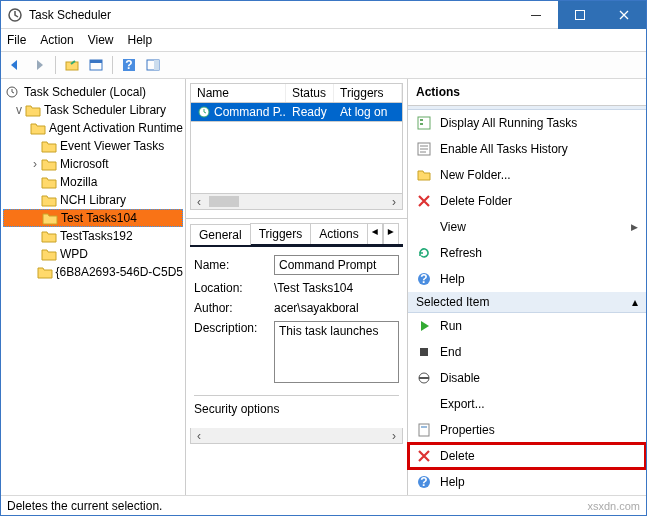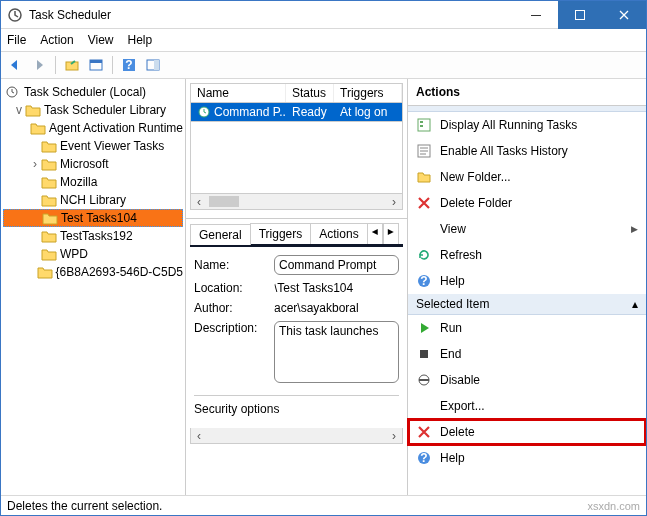--- a/index.html
+++ b/index.html
@@ -32,21 +32,21 @@
   .scrollh .thumb { width: 30px; background: #ccc; margin: 2px; }
   .scrollh .arr { width: 16px; display: flex; align-items: center; justify-content: center; color: #555; }
   .detailpane { flex: 1; padding: 4px; overflow: hidden; }
   .tabs { display: flex; border-bottom: 3px solid #0f172a; }
   .tab { padding: 3px 8px; border: 1px solid #ccc; border-bottom: none; background: #fff; margin-right: -1px; }
   .tab.active { background: #fff; position: relative; top: 1px; }
   .tabnav { width: 16px; text-align: center; border: 1px solid #ccc; border-bottom: none; }
   .form { padding: 8px 4px; }
   .frow { display: flex; align-items: center; margin-bottom: 6px; }
   .flabel { width: 80px; }
-  .fval, .finput { flex: 1; white-space: nowrap; overflow: hidden; border-radius: 6px; }
+  .fval, .finput { flex: 1; white-space: nowrap; overflow: hidden; }
   .finput { border: 1px solid #888; padding: 2px 4px; background: #fff; height: 20px; }
   .ftext { border: 1px solid #888; padding: 2px 4px; height: 62px; background: #fff; }
   .secopt { margin-top: 12px; border-top: 1px solid #ccc; padding-top: 6px; display:flex; }
   .actions { width: 238px; display: flex; flex-direction: column; }
   .ahdr { font-weight: 600; padding: 6px 8px; border-bottom: 1px solid #ccc; background: #fff; display:flex; }
   .asec { background: #e6eef7; padding: 3px 8px; font-size: 12px; border-bottom: 1px solid #c9d7e8; display:flex; align-items:center; }
   .asec .tri { margin-left: auto; }
   .aitem { display: flex; align-items: center; gap: 8px; padding: 4px 8px; height: 26px; }
   .aitem.highlight { outline: 3px solid #d40000; outline-offset: -2px; }
   .aicon { width: 16px; height: 16px; display: flex; align-items: center; justify-content: center; }
@@ -396,20 +396,29 @@
             </svg>
           </span>
           <span>Disable</span>
         </div>
         <div class="aitem">
           <span class="aicon">
             <svg width="16" height="16"></svg>
           </span>
           <span>Export...</span>
         </div>
+        <div class="aitem">
+          <span class="aicon">
+            <svg width="16" height="16">
+              <rect x="3" y="2" width="10" height="12" fill="#fff" stroke="#888"></rect>
+              <rect x="5" y="4" width="6" height="2" fill="#9bd"></rect>
+            </svg>
+          </span>
+          <span>Properties</span>
+        </div>
         <div class="aitem highlight">
           <span class="aicon">
             <svg width="16" height="16">
               <path d="M3 3l10 10M13 3L3 13" stroke="#d33" stroke-width="2.2"></path>
             </svg>
           </span>
           <span>Delete</span>
         </div>
         <div class="aitem">
           <span class="aicon">

